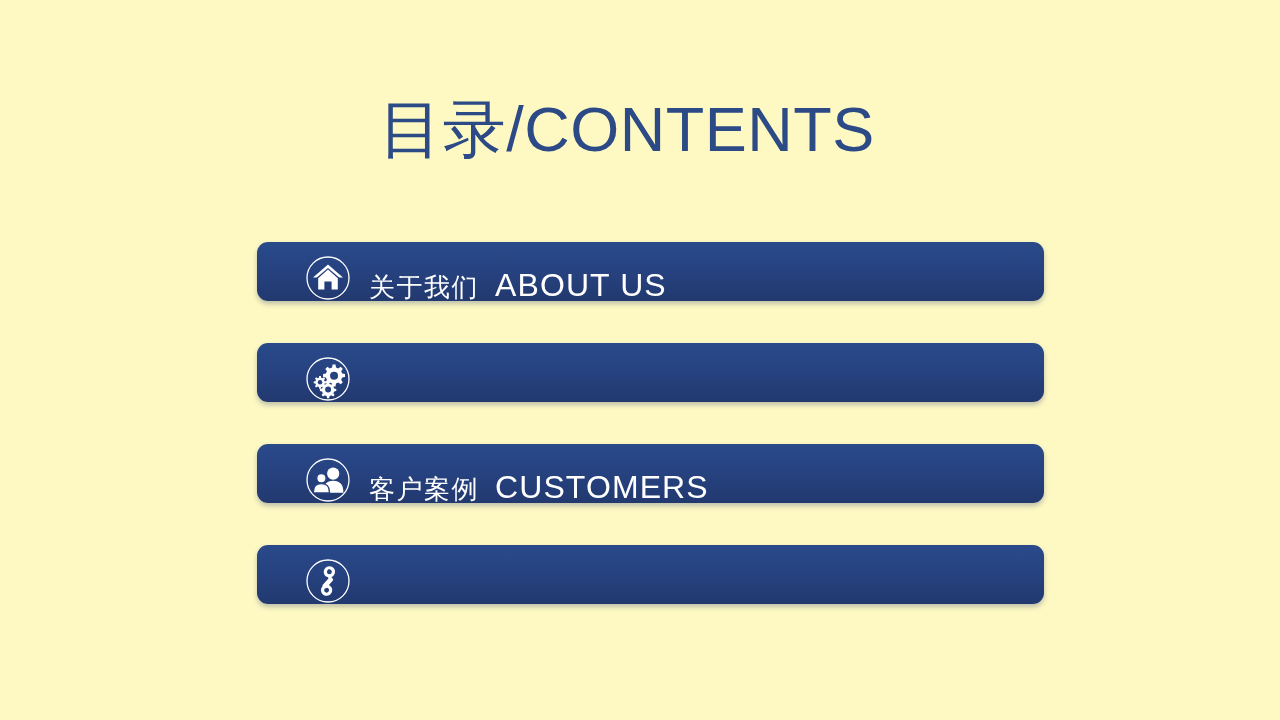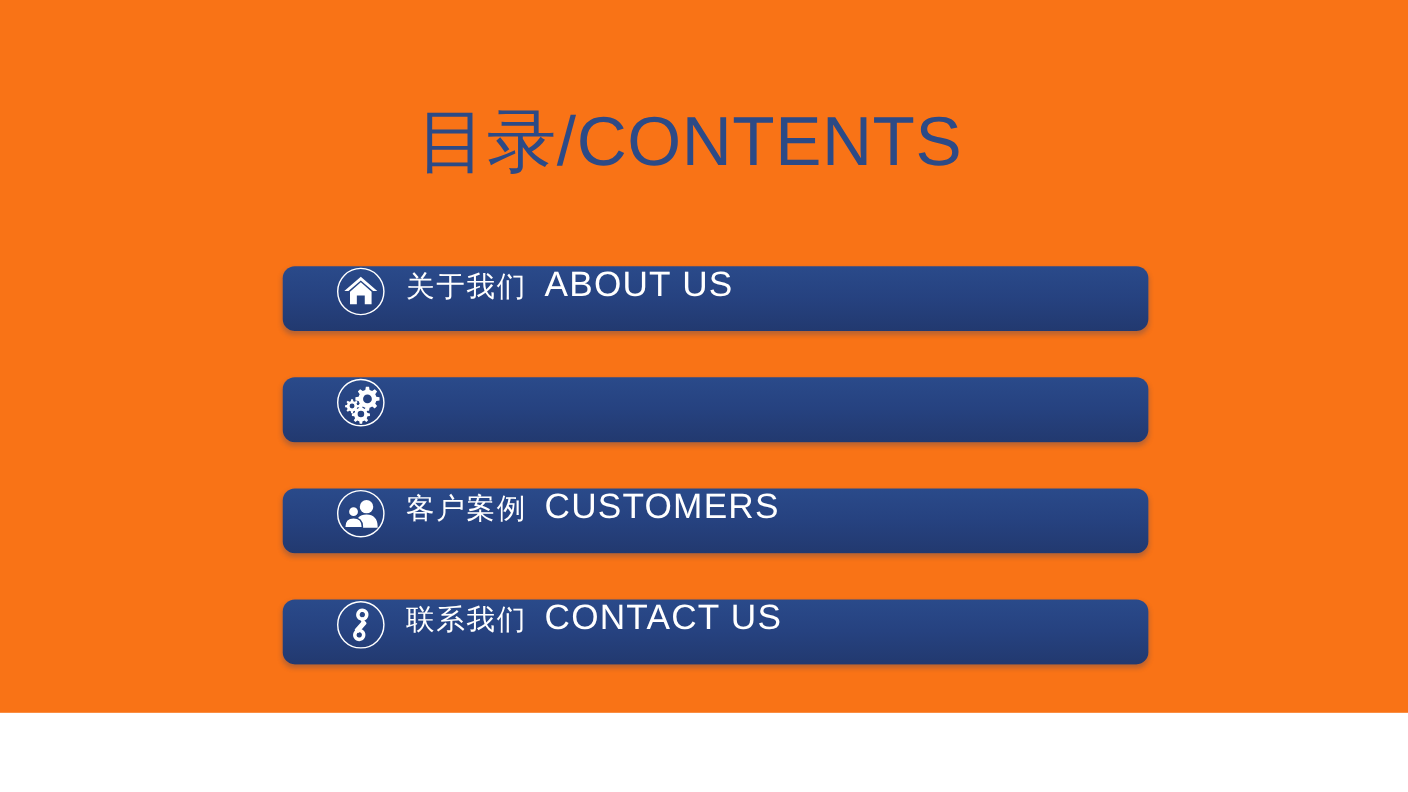--- a/index.html
+++ b/index.html
@@ -9,22 +9,22 @@
   body {
     width: 1280px;
     height: 720px;
     overflow: hidden;
     font-family: "Liberation Sans", "DejaVu Sans", sans-serif;
   }
 
   #slide {
     position: relative;
     width: 1280px;
-    height: 648px;
-    background: #f97316;
+    height: 720px;
+    background: #fef9c3;
     overflow: hidden;
     text-decoration: underline;
   }
 
   
   #title-block {
     position: absolute;
     left: 0;
     top: 96px;
     width: 1280px;
@@ -48,21 +48,21 @@
   #contents-list {
     position: absolute;
     left: 257px;
     top: 242px;
     width: 787px;
   }
 
   .content-row {
     position: relative;
     display: flex;
-    align-items: flex-start;
+    align-items: flex-end;
     height: 59px;
     margin-bottom: 42px;
     background: linear-gradient(180deg, #2a4a8a 0%, #264280 48%, #22396f 100%);
     border-radius: 11px;
     box-shadow: 0 3px 5px rgba(40, 60, 110, 0.30);
     box-sizing: border-box;
     padding-left: 48px;
   }
   .content-row:last-child {
     margin-bottom: 0;
@@ -206,20 +206,16 @@
                      c1.4 0 2.4 -1.0 2.4 -2.4 c0 -1.4 -1.0 -2.4 -2.4 -2.4 Z"></path>
 
             <path d="M22.0 17.0 l4.4 1.9 c0.6 0.26 0.85 0.8 0.7 1.45 l-2.3 9.6
                      c-0.16 0.66 -0.7 1.0 -1.35 0.85 l-2.4 -0.55
                      c-0.66 -0.15 -1.0 -0.72 -0.85 -1.38 l1.9 -8.0
                      c0.1 -0.42 0.02 -0.72 -0.32 -0.95 l-1.5 -1.0 Z"></path>
             <path d="M21.3 16.1 l2.0 0.9 l-1.1 2.5 l-2.0 -0.9 Z"></path>
           </g>
         </svg>
       </span>
-      <span class="row-text">
-        <span class="label-cn">联系我们</span>
-        <span class="label-en">CONTACT US</span>
-      </span>
     </div>
 
   </div>
 </div>
 
 </body></html>

